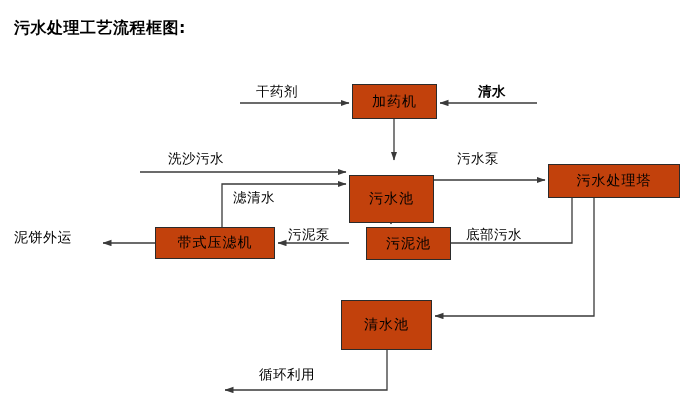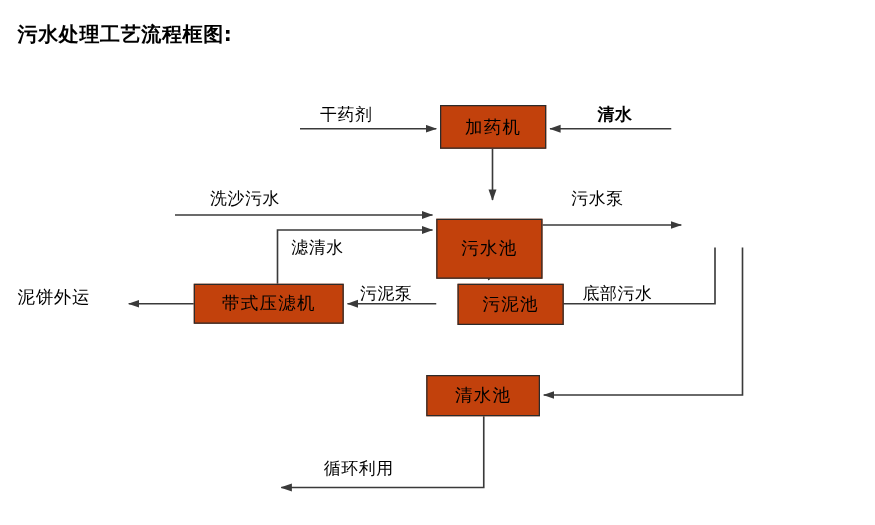--- a/index.html
+++ b/index.html
@@ -106,27 +106,30 @@
       <path d="M387,333 L387,390 L225,390" marker-end="url(#ah)"></path>
     </g>
   </svg>
 
   <div class="node" style="left:352px; top:84px; width:85px; height:35px;">
     <span>加药机</span>
   </div>
   <div class="node" style="left:349px; top:163px; width:85px; height:48px;margin-top:12px;">
     <span>污水池</span>
   </div>
+  <div class="node" style="left:548px; top:164px; width:132px; height:34px;">
+    <span>污水处理塔</span>
+  </div>
   <div class="node" style="left:155px; top:227px; width:120px; height:32px;">
     <span>带式压滤机</span>
   </div>
   <div class="node" style="left:366px; top:227px; width:85px; height:33px;justify-content:center;">
     <span>污泥池</span>
   </div>
-  <div class="node" style="left:341px; top:300px; width:91px; height:33px;justify-content:center;">
+  <div class="node" style="left:341px; top:300px; width:91px; height:50px;justify-content:center;">
     <span>清水池</span>
   </div>
 
   <div class="edge-label" style="left:256px; top:83px;">干药剂</div>
   <div class="edge-label" style="left:478px; top:83px;font-weight:bold;">清水</div>
   <div class="edge-label" style="left:168px; top:150px;">洗沙污水</div>
   <div class="edge-label" style="left:457px; top:150px;">污水泵</div>
   <div class="edge-label" style="left:233px; top:189px;">滤清水</div>
   <div class="edge-label" style="left:288px; top:226px;">污泥泵</div>
   <div class="edge-label" style="left:466px; top:226px;">底部污水</div>

